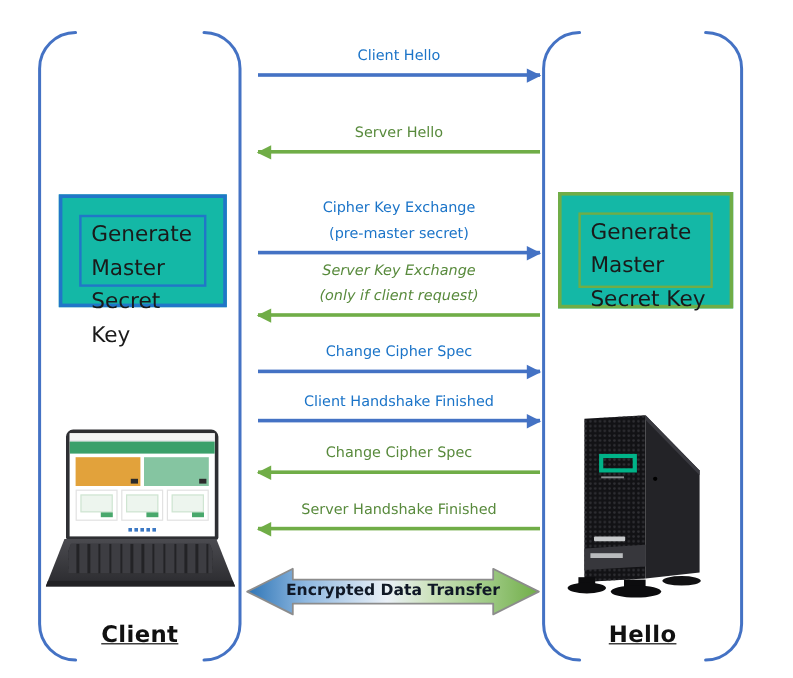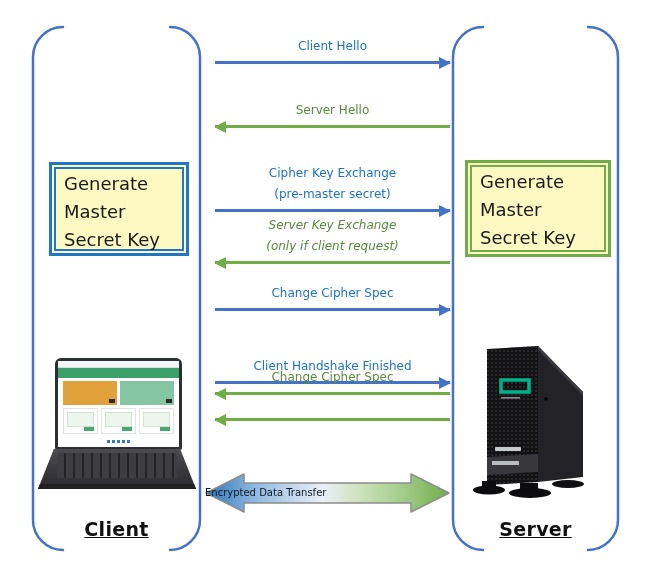--- a/index.html
+++ b/index.html
@@ -5,21 +5,21 @@
 <style>
   html,body{margin:0;padding:0;background:#fff;}
   .canvas{
     position:relative;width:661px;height:565px;background:#fff;overflow:hidden;
     font-family:"DejaVu Sans","Liberation Sans",sans-serif;
   }
   svg.lanes{position:absolute;left:0;top:0;width:661px;height:565px;}
   .lane-path{fill:none;stroke:var(--lane-blue,#4472C4);stroke-width:2.5;stroke-linecap:round;}
 
   
-  .box{position:absolute;box-sizing:border-box;background:#fef9c3;padding:2px;}
+  .box{position:absolute;box-sizing:border-box;background:#14b8a6;padding:14px;}
   .box.blue-box{border:3px solid var(--box-border-blue,#2176C8);}
   .box.green-box{border:3px solid var(--box-border-green,#70AD47);}
   .box-inner{height:100%;box-sizing:border-box;padding:1px 0 0 8px;
     font-size:18px;line-height:28px;color:#1a1a1a;}
   .blue-box .box-inner{border:2px solid var(--box-border-blue,#2176C8);}
   .green-box .box-inner{border:2px solid var(--box-border-green,#70AD47);}
 
   
   .endpoint-label{position:absolute;top:518px;font-weight:bold;font-size:19px;
     color:#111;text-align:center;letter-spacing:.3px;text-decoration:underline;}
@@ -35,21 +35,21 @@
   .arrow.green{background:var(--arrow-green,#70AD47);}
   .arrow::after{content:"";position:absolute;top:-4.5px;width:0;height:0;
     border-top:6px solid transparent;border-bottom:6px solid transparent;}
   .arrow.right::after{right:-1px;border-left:12px solid var(--arrow-blue,#4472C4);}
   .arrow.left::after{left:-1px;border-right:12px solid var(--arrow-green,#70AD47);}
 
   
   .enc{position:absolute;left:205px;top:472px;width:245px;height:42px;}
   .enc svg{position:absolute;left:0;top:0;}
   .enc-label{position:absolute;left:0;top:0;width:100%;height:42px;line-height:41px;
-    font-size:10px;font-weight:normal;color:var(--encrypted-text,#101826);}
+    text-align:center;font-size:13px;font-weight:bold;color:var(--encrypted-text,#101826);}
 
   
   .laptop{position:absolute;left:38px;top:356px;width:158px;height:140px;}
   .lap-screen{position:absolute;left:17px;top:2px;width:127px;height:92px;
     background:#2e2f33;border-radius:6px 6px 2px 2px;padding:3px;box-sizing:border-box;}
   .lap-page{width:100%;height:100%;background:#fff;overflow:hidden;display:flex;flex-direction:column;}
   .lp-browserbar{height:6px;background:#f4f5f6;border-bottom:1px solid #ddd;flex:none;}
   .lp-nav{height:10px;background:#3BA06A;flex:none;}
   .lp-hero{display:flex;gap:3px;padding:3px 5px 2px 5px;flex:none;}
   .hero-card{flex:1;height:24px;position:relative;}
@@ -143,21 +143,21 @@
     <rect x="22" y="128" width="27" height="4" fill="#b9bbbd"></rect>
     <circle cx="76" cy="66" r="1.8" fill="#000"></circle>
     <rect x="12" y="148" width="14" height="8" fill="#0c0c0e"></rect>
     <ellipse cx="19" cy="157" rx="16" ry="4.5" fill="#0c0c0e"></ellipse>
     <rect x="50" y="150" width="18" height="9" fill="#0c0c0e"></rect>
     <ellipse cx="60" cy="160" rx="21" ry="5" fill="#0c0c0e"></ellipse>
     <ellipse cx="98" cy="151" rx="16" ry="4" fill="#111113"></ellipse>
   </svg>
 
   <div class="endpoint-label" style="left:33px;width:167px;">Client</div>
-  <div class="endpoint-label" style="left:453px;width:165px;">Server</div>
+  <div class="endpoint-label" style="left:453px;width:165px;">Hello</div>
 
   <div class="messages">
 
     <div class="msg" style="top:36px;">
       <div class="msg-label t-blue">Client Hello</div>
       <div class="arrow blue right"></div>
     </div>
 
     <div class="msg" style="top:76px;margin-top:24px;">
       <div class="msg-label t-green">Server Hello</div>
@@ -175,31 +175,32 @@
       <div class="msg-label t-green">Server Key Exchange</div>
       <div class="msg-sub t-green">(only if client request)</div>
       <div class="arrow green left"></div>
     </div>
 
     <div class="msg" style="top:283px;">
       <div class="msg-label t-blue">Change Cipher Spec</div>
       <div class="arrow blue right"></div>
     </div>
 
-    <div class="msg" style="top:324px;margin-top:32px;">
+    <div class="msg" style="top:324px;">
       <div class="msg-label t-blue">Client Handshake Finished</div>
       <div class="arrow blue right"></div>
     </div>
 
     <div class="msg" style="top:367px;">
       <div class="msg-label t-green">Change Cipher Spec</div>
       <div class="arrow green left"></div>
     </div>
 
     <div class="msg" style="top:414px;">
+      <div class="msg-label t-green">Server Handshake Finished</div>
       <div class="arrow green left"></div>
     </div>
 
   </div>
 
   <div class="enc">
     <svg width="245" height="42" viewBox="0 0 245 42">
       <defs>
         <linearGradient id="encgrad" x1="0" y1="0" x2="1" y2="0">
           <stop offset="0" style="stop-color:var(--encrypted-left,#2E75B6)"></stop>

